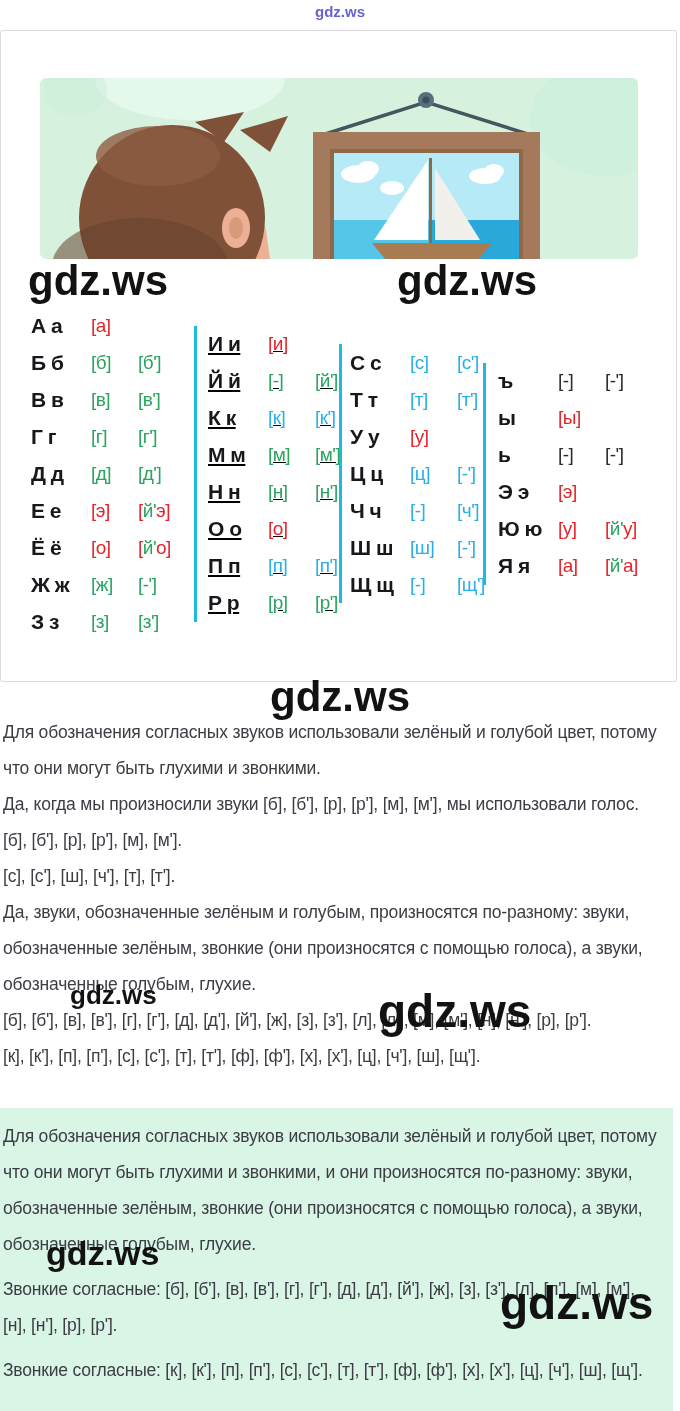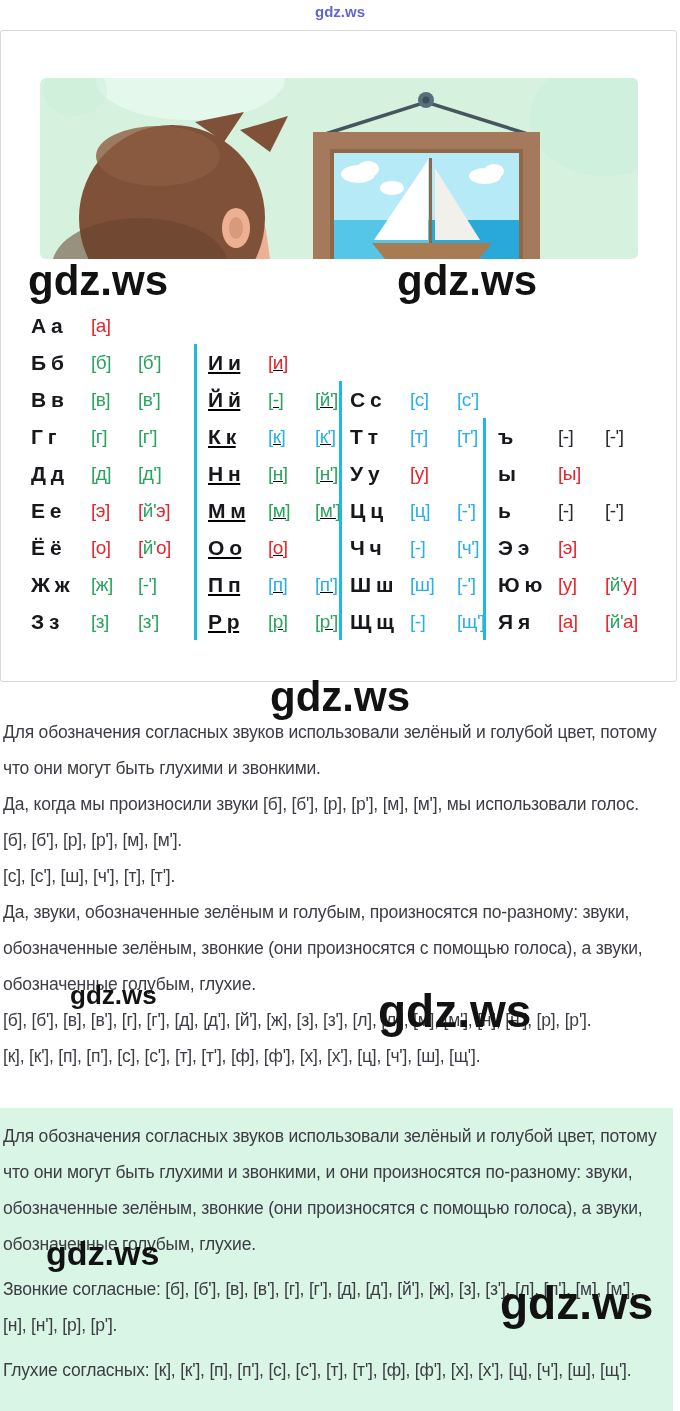--- a/index.html
+++ b/index.html
@@ -20,21 +20,21 @@
   .card{
     position:absolute;top:30px;left:0;width:677px;height:652px;
     background:#fff;border:1px solid #d9d9de;border-radius:3px;box-sizing:border-box;
   }
   .illu{
     position:absolute;top:47px;left:39px;width:598px;height:181px;
     border-radius:6px;overflow:hidden;
   }
   .illu svg{display:block;}
 
-  .alphabet{position:absolute;top:276px;left:30px;display:flex;align-items:flex-end;}
+  .alphabet{position:absolute;top:276px;left:30px;display:flex;align-items:center;}
   .col{box-sizing:border-box;}
   .col1{width:163px;}
   .col2{width:145px;border-left:3px solid #1cbcd8;padding-left:11px;text-decoration:underline;}
   .col3{width:144px;border-left:3px solid #1cbcd8;padding-left:8px;}
   .col4{width:196px;border-left:3px solid #1cbcd8;padding-left:12px;}
   .row{height:37px;display:flex;align-items:center;}
   .lt{min-width:60px;font-weight:bold;font-size:21px;color:#17171c;white-space:nowrap;letter-spacing:-0.5px;}
   .snd{min-width:47px;font-size:19px;white-space:nowrap;letter-spacing:-0.5px;}
 
   .answer{
@@ -158,28 +158,28 @@
           <span class="lt">Й й</span>
           <span class="snd"><span style="color: rgb(42, 164, 95);">[-]</span></span>
           <span class="snd"><span style="color: rgb(42, 164, 95);">[й']</span></span>
         </div>
         <div class="row">
           <span class="lt">К к</span>
           <span class="snd"><span style="color: rgb(42, 176, 232);">[к]</span></span>
           <span class="snd"><span style="color: rgb(42, 176, 232);">[к']</span></span>
         </div>
         <div class="row">
+          <span class="lt">М м</span>
+          <span class="snd"><span style="color: rgb(42, 164, 95);">[м]</span></span>
+          <span class="snd"><span style="color: rgb(42, 164, 95);">[м']</span></span>
+        </div>
+        <div class="row">
           <span class="lt">Н н</span>
           <span class="snd"><span style="color: rgb(42, 164, 95);">[н]</span></span>
           <span class="snd"><span style="color: rgb(42, 164, 95);">[н']</span></span>
-        </div>
-        <div class="row">
-          <span class="lt">М м</span>
-          <span class="snd"><span style="color: rgb(42, 164, 95);">[м]</span></span>
-          <span class="snd"><span style="color: rgb(42, 164, 95);">[м']</span></span>
         </div>
         <div class="row">
           <span class="lt">О о</span>
           <span class="snd"><span style="color: rgb(229, 37, 44);">[о]</span></span>
         </div>
         <div class="row">
           <span class="lt">П п</span>
           <span class="snd"><span style="color: rgb(42, 176, 232);">[п]</span></span>
           <span class="snd"><span style="color: rgb(42, 176, 232);">[п']</span></span>
         </div>
@@ -268,19 +268,19 @@
     <p>[б], [б'], [р], [р'], [м], [м'].</p>
     <p>[с], [с'], [ш], [ч'], [т], [т'].</p>
     <p>Да, звуки, обозначенные зелёным и голубым, произносятся по-разному: звуки, обозначенные зелёным, звонкие (они произносятся с помощью голоса), а звуки, обозначенные голубым, глухие.</p>
     <p>[б], [б'], [в], [в'], [г], [г'], [д], [д'], [й'], [ж], [з], [з'], [л], [л'], [м], [м'], [н], [н'], [р], [р'].</p>
     <p>[к], [к'], [п], [п'], [с], [с'], [т], [т'], [ф], [ф'], [х], [х'], [ц], [ч'], [ш], [щ'].</p>
   </div>
 
 <div class="green">
     <p>Для обозначения согласных звуков использовали зелёный и голубой цвет, потому что они могут быть глухими и звонкими, и они произносятся по-разному: звуки, обозначенные зелёным, звонкие (они произносятся с помощью голоса), а звуки, обозначенные голубым, глухие.</p>
     <p>Звонкие согласные: [б], [б'], [в], [в'], [г], [г'], [д], [д'], [й'], [ж], [з], [з'], [л], [л'], [м], [м'], [н], [н'], [р], [р'].</p>
-    <p>Глухие согласных: [к], [к'], [п], [п'], [с], [с'], [т], [т'], [ф], [ф'], [х], [х'], [ц], [ч'], [ш], [щ'].</p>
+    <p>Звонкие согласные: [к], [к'], [п], [п'], [с], [с'], [т], [т'], [ф], [ф'], [х], [х'], [ц], [ч'], [ш], [щ'].</p>
   </div>
 
 <div class="wm wm-d">gdz.ws</div>
 <div class="wm wm-e">gdz.ws</div>
 <div class="wm wm-f">gdz.ws</div>
 <div class="wm wm-g">gdz.ws</div>
 
 </body></html>

